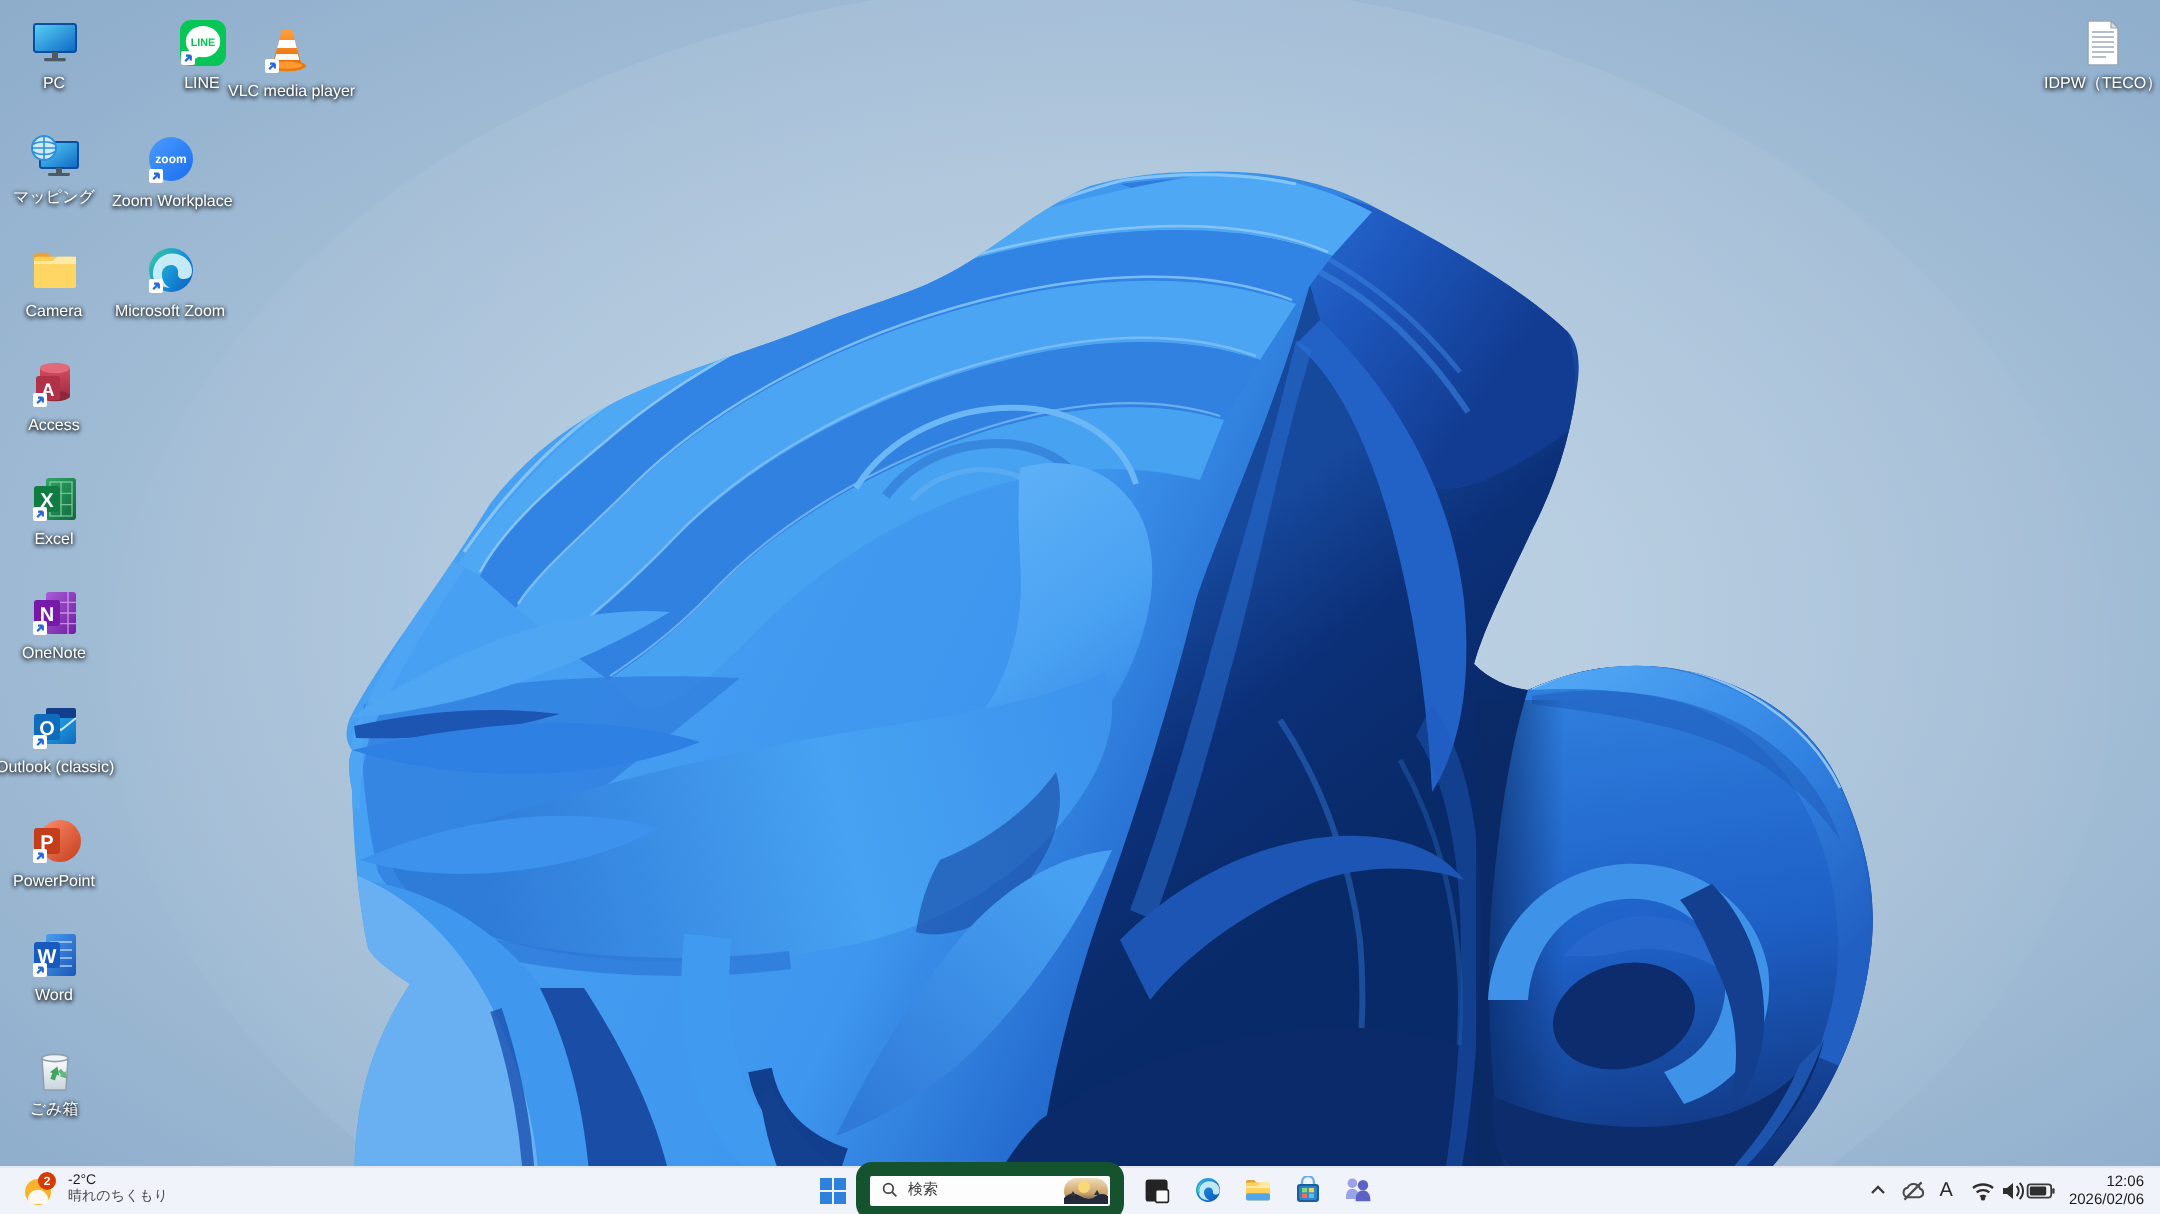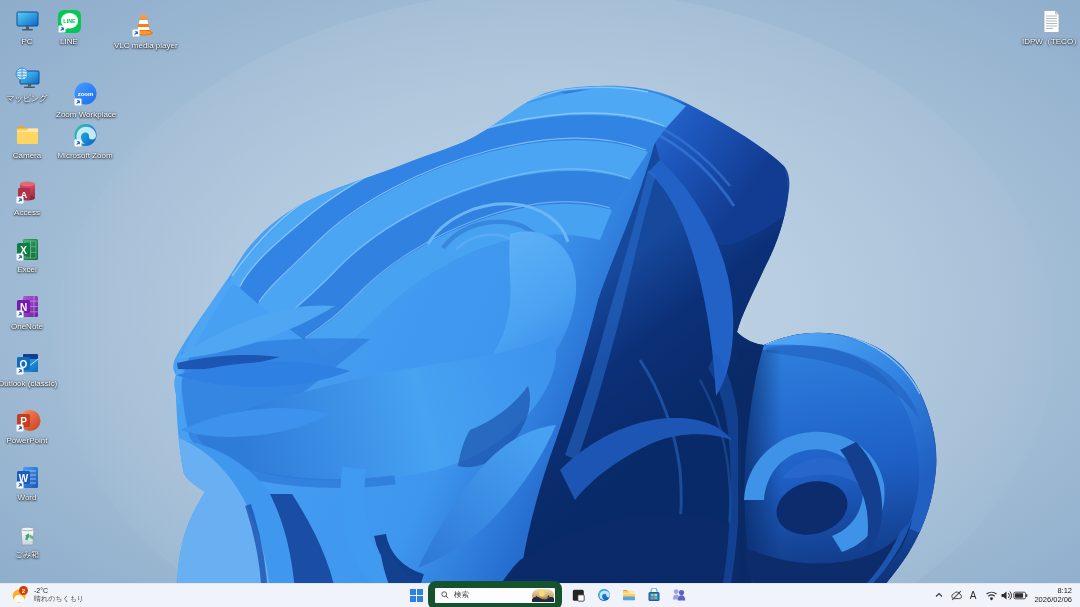--- a/index.html
+++ b/index.html
@@ -233,21 +233,21 @@
     <stop offset="0" stop-color="#59d2f7"></stop>
             <stop offset="1" stop-color="#0e67c4"></stop>
           </linearGradient>
         </defs>
   <rect x="3" y="4" width="21" height="14" rx="1.2" fill="url(#pcscr)" stroke="#0a4f9e" stroke-width="1"></rect>
   <rect x="12" y="18" width="3" height="3" fill="#4a5a66"></rect>
   <rect x="8" y="21" width="11" height="1.6" rx="0.8" fill="#4a5a66"></rect>
  </svg>
  <div class="lbl">PC</div>
 </div>
-<div class="ic" style="left:40px;top:8px">
+<div class="ic" style="left:72px;top:8px">
  <svg class="main" width="27" height="27" viewBox="0 0 27 27">
   <rect x="2" y="2" width="23" height="23" rx="5.5" fill="#06C755"></rect>
   <ellipse cx="13.5" cy="12.8" rx="8.6" ry="7.8" fill="#fff"></ellipse>
   <path d="M8,19 L7,23 L11.5,20.3 Z" fill="#fff"></path>
   <text x="13.5" y="15" font-size="5.4" font-weight="bold" fill="#06C755" text-anchor="middle" font-family="Liberation Sans">LINE</text>
   <rect x="2.5" y="17.5" width="7" height="7" rx="1" fill="#fff"></rect>
   <path d="M4.6,22.6 L7.4,19.8 M7.4,19.8 L7.4,22.2 M7.4,19.8 L5,19.8" stroke="#2567d8" stroke-width="1.1" fill="none"></path>
  </svg>
  <div class="lbl">LINE</div>
 </div>
@@ -273,21 +273,21 @@
 <div class="ic" style="left:-2px;top:65px">
  <svg class="main" width="27" height="27" viewBox="0 0 27 27">
   <rect x="6" y="6" width="19" height="13" rx="1" fill="url(#pcscr)" stroke="#0a4f9e" stroke-width="1"></rect>
   <rect x="14" y="19" width="3" height="2.5" fill="#4a5a66"></rect>
   <rect x="10" y="21.5" width="11" height="1.5" rx="0.7" fill="#4a5a66"></rect>
   <circle cx="8" cy="9" r="6" fill="#cfeafc" stroke="#2d8fd8" stroke-width="1"></circle>
   <path d="M2.6,7.2 C5,5.4 11,5.4 13.4,7.2 M2.6,10.8 C5,12.6 11,12.6 13.4,10.8 M8,3 L8,15 M2,9 L14,9" stroke="#2d8fd8" stroke-width="0.8" fill="none"></path>
  </svg>
  <div class="lbl">マッピング</div>
 </div>
-<div class="ic" style="left:56px;top:81px">
+<div class="ic" style="left:56px;top:67px">
  <svg class="main" width="27" height="27" viewBox="0 0 27 27">
   <defs>
           <linearGradient id="zm" x1="0" y1="0" x2="1" y2="1">
     <stop offset="0" stop-color="#4a9dff"></stop>
             <stop offset="1" stop-color="#1a6dee"></stop>
           </linearGradient>
         </defs>
   <circle cx="13.5" cy="12.5" r="11" fill="url(#zm)"></circle>
   <text x="13.5" y="14.6" font-size="6" font-weight="bold" fill="#fff" text-anchor="middle" font-family="Liberation Sans">zoom</text>
   <rect x="2.5" y="17.5" width="7" height="7" rx="1" fill="#fff"></rect>
@@ -562,16 +562,16 @@
  <svg width="13" height="13" viewBox="0 0 13 13" style="margin-right:0px">
    <path d="M1.5,5 L3.5,5 L6.5,2.5 L6.5,10.5 L3.5,8 L1.5,8 Z" fill="#2e2e2e"></path>
    <path d="M8.3,4 A3.5,3.5 0 0 1 8.3,9 M9.8,2.5 A5.5,5.5 0 0 1 9.8,10.5" fill="none" stroke="#2e2e2e" stroke-width="1"></path>
  </svg>
  <svg width="15" height="13" viewBox="0 0 15 13" style="margin-right:6px">
    <rect x="0.8" y="3.2" width="11.8" height="6.6" rx="1.4" fill="none" stroke="#3a3a3a" stroke-width="0.9"></rect>
    <rect x="1.9" y="4.3" width="8.2" height="4.4" rx="0.7" fill="#2e2e2e"></rect>
    <rect x="13.1" y="5.1" width="1.2" height="2.8" rx="0.5" fill="#3a3a3a"></rect>
  </svg>
  <div id="clock">
-      <div>8:12</div>
+      <div>12:06</div>
       <div>2026/02/06</div>
     </div>
 </div>
 
 </body></html>

